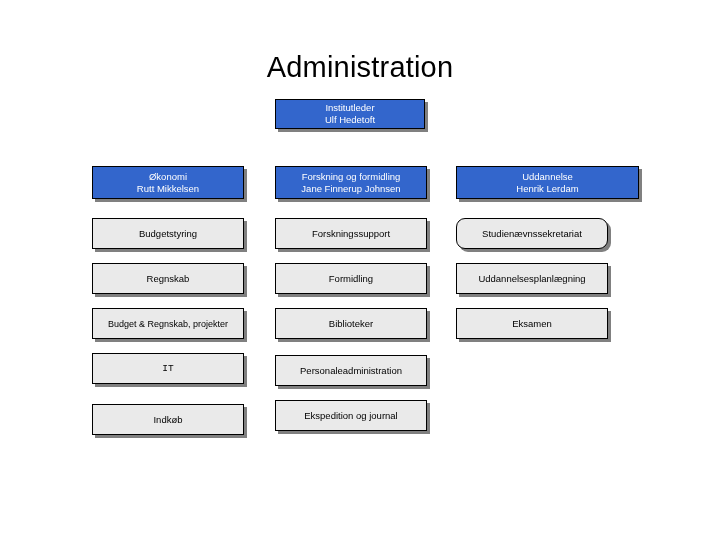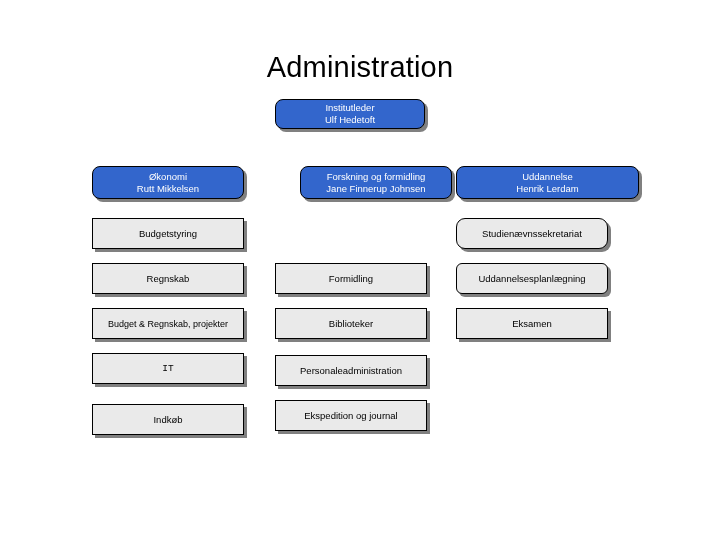--- a/index.html
+++ b/index.html
@@ -45,21 +45,20 @@
   }
   .node .l1, .node .l2 {
     display: block;
     white-space: nowrap;
   }
   .lead {
     background: #3366CC;
     color: #ffffff;
     font-size: 9.5px;
     line-height: 12px;
-    border-radius: 8px;
   }
   .unit {
     background: #EAEAEA;
     color: #000000;
     font-size: 9.5px;
     line-height: 12px;
   }
   .unit.tight { font-size: 9px; }
 </style>
 </head>
@@ -76,21 +75,21 @@
     </span>
   </div>
 
   <div class="node lead" style="left:92px; top:166px; width:152px; height:33px;">
     <span class="lines">
       <span class="l1">Økonomi</span>
       <span class="l2">Rutt Mikkelsen</span>
     </span>
   </div>
 
-  <div class="node lead" style="left:275px; top:166px; width:152px; height:33px;margin-left:25px;">
+  <div class="node lead" style="left:275px; top:166px; width:152px; height:33px;">
     <span class="lines">
       <span class="l1">Forskning og formidling</span>
       <span class="l2">Jane Finnerup Johnsen</span>
     </span>
   </div>
 
   <div class="node lead" style="left:456px; top:166px; width:183px; height:33px;">
     <span class="lines">
       <span class="l1">Uddannelse</span>
       <span class="l2">Henrik Lerdam</span>
@@ -116,20 +115,25 @@
     <span class="lines">
         <span class="l1">IT</span>
       </span>
   </div>
   <div class="node unit" style="left:92px; top:404px; width:152px; height:31px;">
     <span class="lines">
         <span class="l1">Indkøb</span>
       </span>
   </div>
 
+  <div class="node unit" style="left:275px; top:218px; width:152px; height:31px;">
+    <span class="lines">
+        <span class="l1">Forskningssupport</span>
+      </span>
+  </div>
   <div class="node unit" style="left:275px; top:263px; width:152px; height:31px;">
     <span class="lines">
         <span class="l1">Formidling</span>
       </span>
   </div>
   <div class="node unit" style="left:275px; top:308px; width:152px; height:31px;">
     <span class="lines">
         <span class="l1">Biblioteker</span>
       </span>
   </div>
@@ -142,21 +146,21 @@
     <span class="lines">
         <span class="l1">Ekspedition og journal</span>
       </span>
   </div>
 
   <div class="node unit" style="left:456px; top:218px; width:152px; height:31px;border-radius:9px;">
     <span class="lines">
         <span class="l1">Studienævnssekretariat</span>
       </span>
   </div>
-  <div class="node unit" style="left:456px; top:263px; width:152px; height:31px;border-radius:6px;">
+  <div class="node unit" style="left:456px; top:263px; width:152px; height:31px;">
     <span class="lines">
         <span class="l1">Uddannelsesplanlægning</span>
       </span>
   </div>
   <div class="node unit" style="left:456px; top:308px; width:152px; height:31px;">
     <span class="lines">
         <span class="l1">Eksamen</span>
       </span>
   </div>
 

